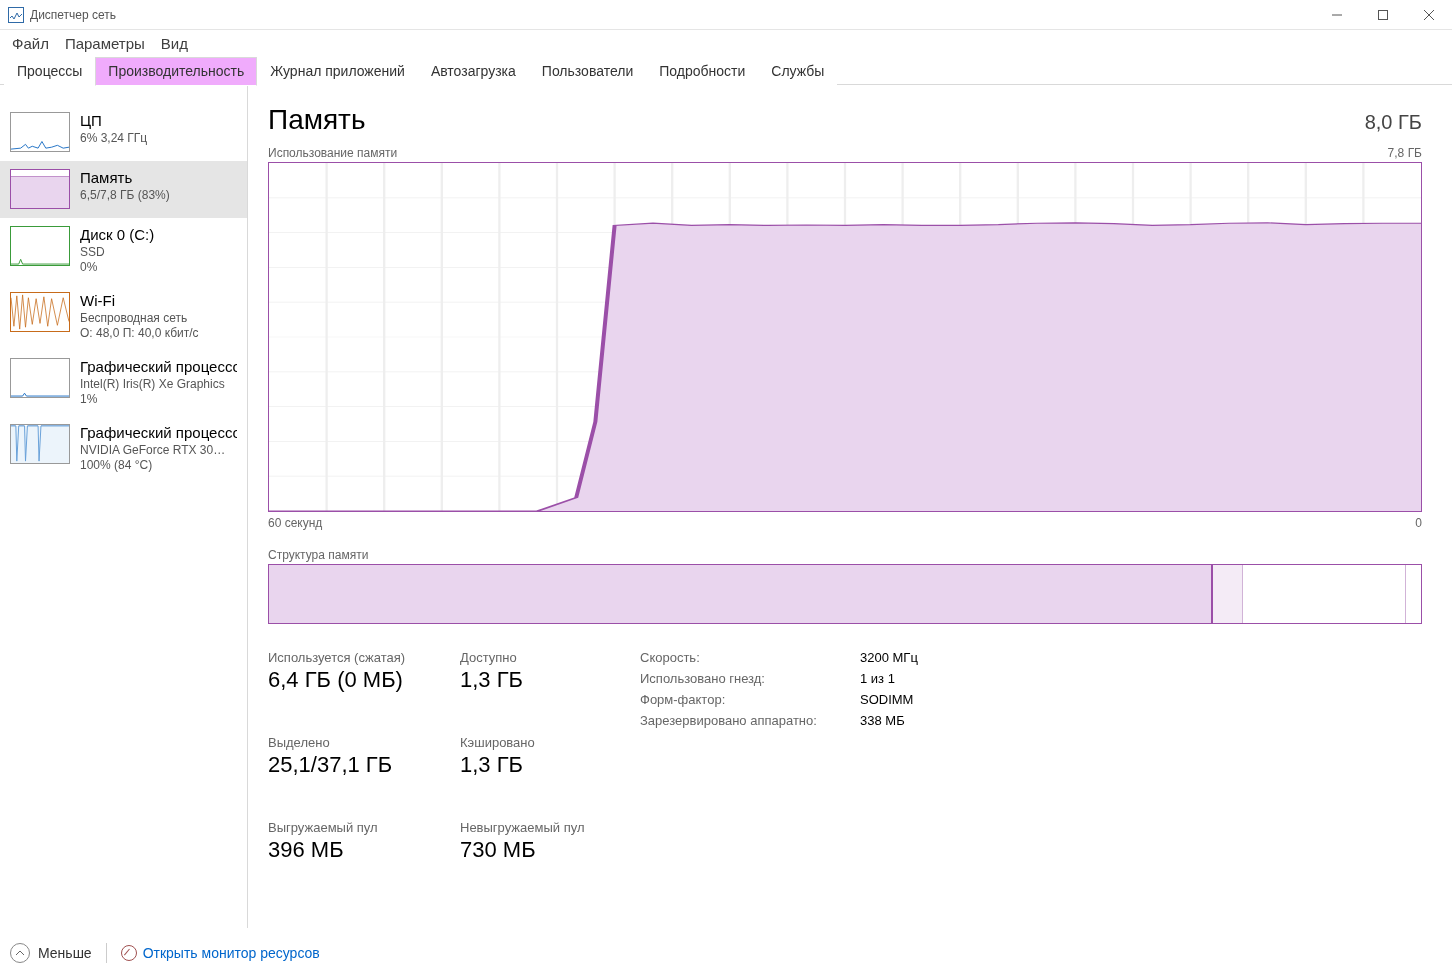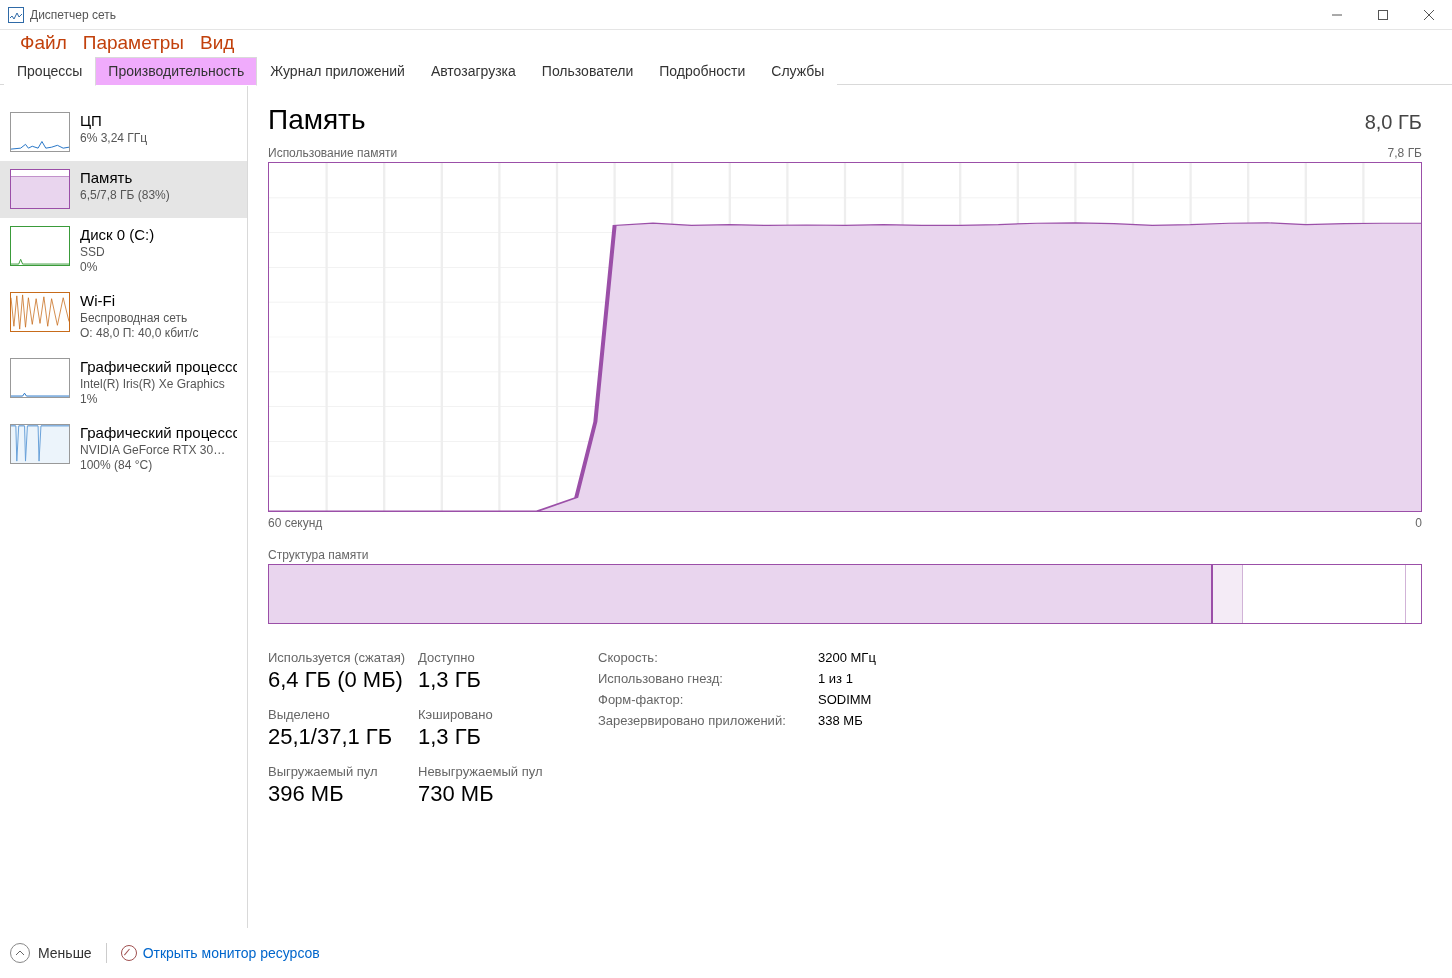--- a/index.html
+++ b/index.html
@@ -8,21 +8,21 @@
 
 .titlebar { display:flex; align-items:center; height:30px; border-bottom:1px solid #e5e5e5; background:#fff; }
 .titlebar .icon { width:16px; height:16px; margin:0 6px 0 8px; border:1px solid #2f6aa7; background:#fff; position:relative; display:flex; align-items:end; justify-content:center; }
 .titlebar .icon svg { width:14px; height:14px; }
 .titlebar .title { font-size:12px; color:#555; flex:1; }
 .winbtns { display:flex; }
 .winbtn { width:46px; height:30px; display:flex; align-items:center; justify-content:center; color:#555; }
 .winbtn svg { width:10px; height:10px; }
 
 
-.menubar { height:26px; display:flex; align-items:center; padding:0 12px; font-size:19px; color:#c2410c; }
+.menubar { height:26px; display:flex; align-items:center; padding:0 4px; font-size:15px; color:#404040; }
 .menubar span { padding:4px 8px; }
 
 
 .tabs { display:flex; font-size:14px; border-bottom:1px solid #d9d9d9; height:29px; padding-left:4px; }
 .tab { padding:4px 12px; border:1px solid transparent; border-bottom:none; color:#333; height:29px; display:flex; align-items:center; background:#fff; }
 .tab.active { border:1px solid #d9d9d9; border-bottom:1px solid #fff; background:#f0abfc; position:relative; top:1px; padding-top:3px; }
 
 
 .main { display:flex; position:absolute; top:86px; bottom:50px; left:0; right:0; }
 .sidebar { width:248px; padding-top:18px; border-right:1px solid #d9d9d9; overflow:hidden; }
@@ -46,21 +46,21 @@
 .graxis { display:flex; justify-content:space-between; font-size:12px; color:#666; margin-top:4px; }
 
 .compbar { height:60px; border:1px solid #9b4fa8; margin-top:2px; display:flex; background:#fff; }
 .compseg { height:100%; }
 .compseg.used { background:#e9d5ee; border-right:2px solid #9b4fa8; }
 .compseg.mod { background:#f4ebf6; border-right:1px solid #d1b3d7; }
 .compseg.stand { background:#fff; border-right:1px solid #d1b3d7; }
 .compseg.free { background:#fff; }
 
 .stats { display:flex; margin-top:26px; }
-.stgroup { display:grid; grid-template-columns:150px 150px; column-gap:0; row-gap:14px; margin-right:30px; }
+.stgroup { display:grid; grid-template-columns:150px 150px; column-gap:0; row-gap:14px; margin-right:30px;gap:42px; }
 .stat .lab { font-size:13px; color:#666; margin-bottom:2px; }
 .stat .val { font-size:22px; color:#000; }
 .tbl { font-size:13px; color:#444; }
 .tbl .row { display:flex; margin-bottom:6px; }
 .tbl .k { width:220px; color:#666; }
 .tbl .v { color:#000; }
 
 
 .footer { position:absolute; bottom:0; left:0; right:0; height:50px; display:flex; align-items:center; padding:0 10px; font-size:14px; }
 .lessbtn { display:flex; align-items:center; color:#333; }
@@ -290,21 +290,21 @@
           </div>
         <div class="row">
             <div class="k">Использовано гнезд:</div>
             <div class="v">1 из 1</div>
           </div>
         <div class="row">
             <div class="k">Форм-фактор:</div>
             <div class="v">SODIMM</div>
           </div>
         <div class="row">
-            <div class="k">Зарезервировано приложений:</div>
+            <div class="k">Зарезервировано аппаратно:</div>
             <div class="v">338 МБ</div>
           </div>
       </div>
     </div>
   </div>
 </div>
 
 <div class="footer">
   <div class="lessbtn">
     <span class="circle">

